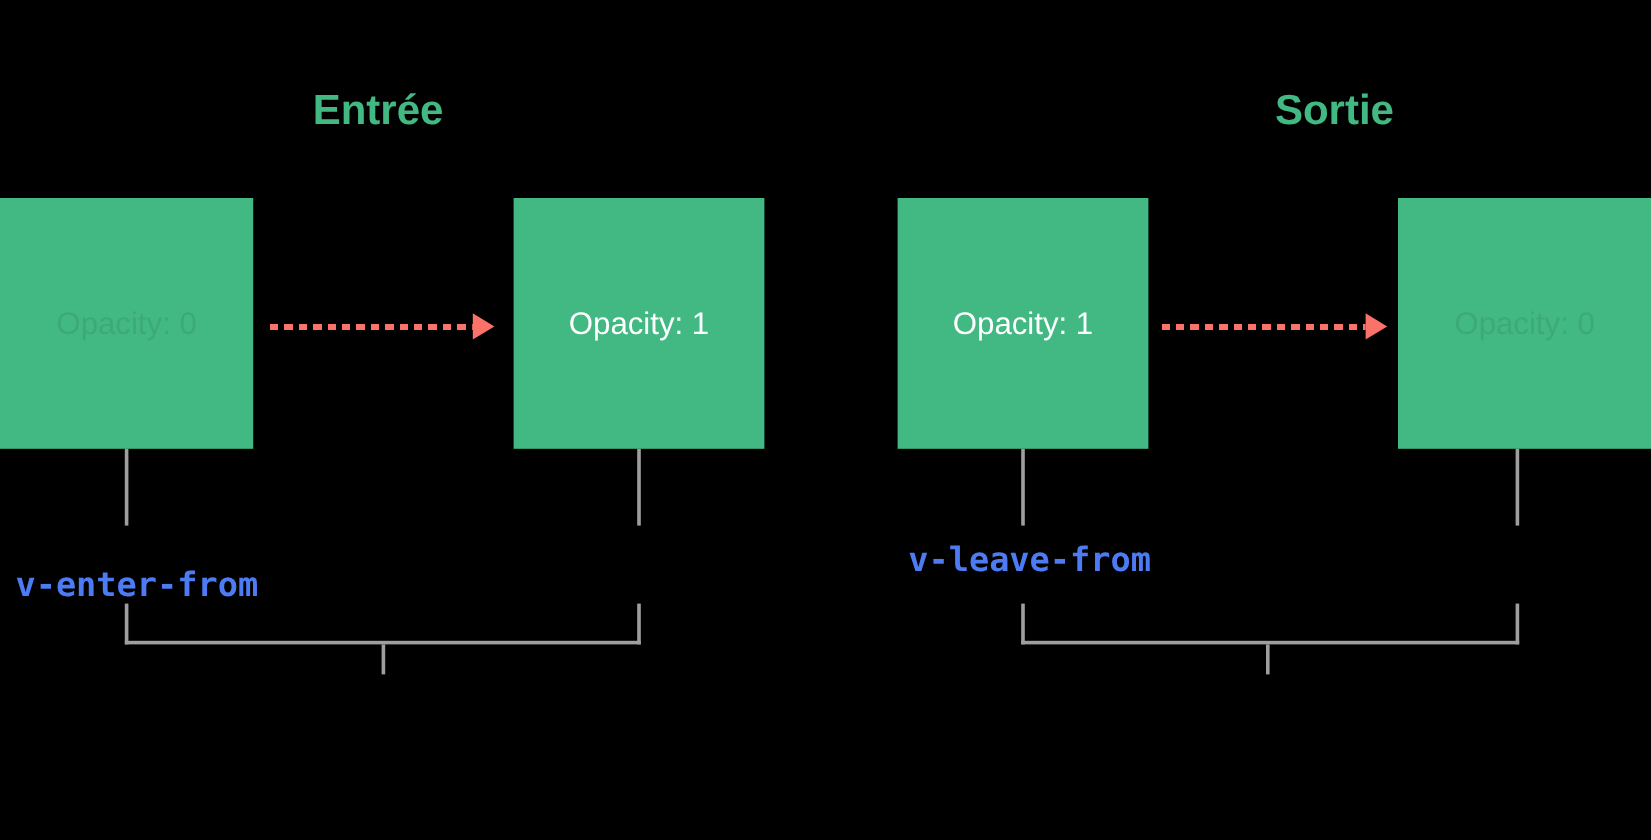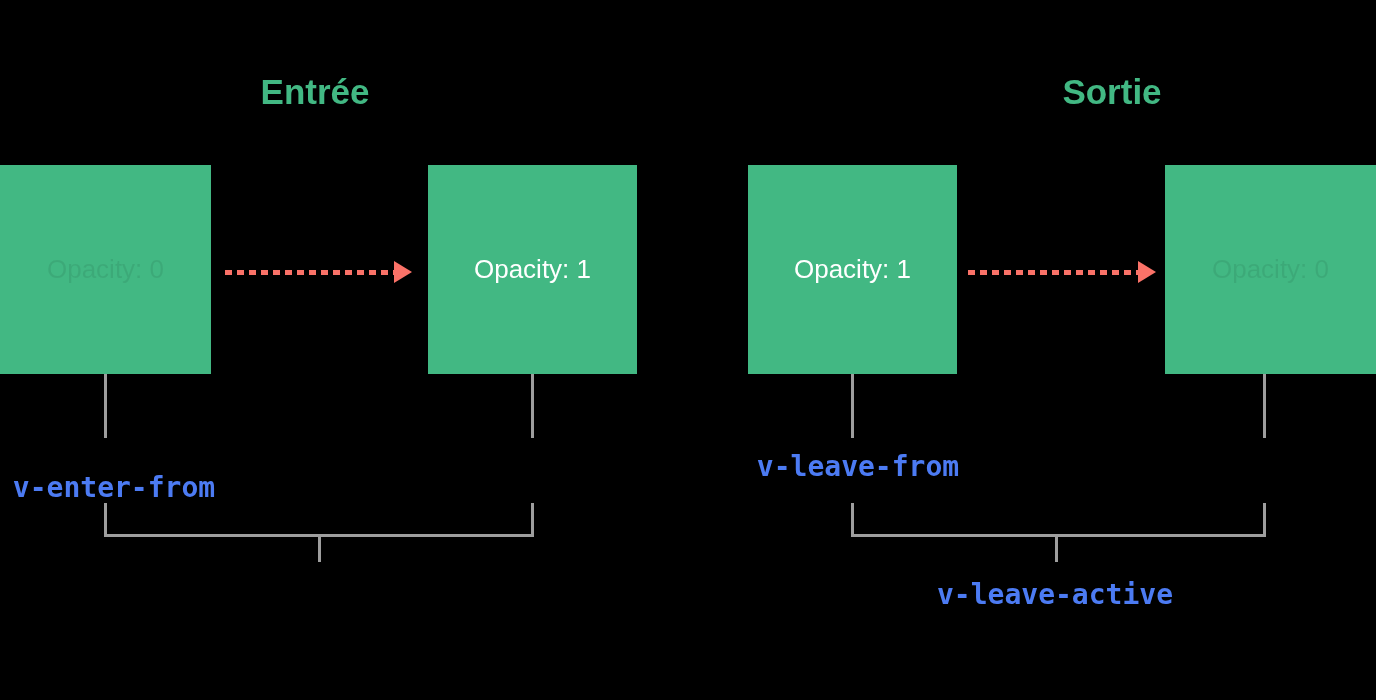--- a/index.html
+++ b/index.html
@@ -137,15 +137,14 @@
   </div>
 
   <div class="abs vline" style="left:851px; top:374px; height:64px;"></div>
   <div class="abs vline" style="left:1263px; top:374px; height:64px;"></div>
 
   <div class="abs center-x class-label" style="left:858px;">v-leave-from</div>
 
   <div class="abs bracket" style="left:851px; width:415px;"></div>
   <div class="abs bracket-stub" style="left:1055px;"></div>
 
-  <div class="abs center-x class-label active-label" style="left:1055px;">v-leave-active</div>
 
 </div>
 
 </body></html>

